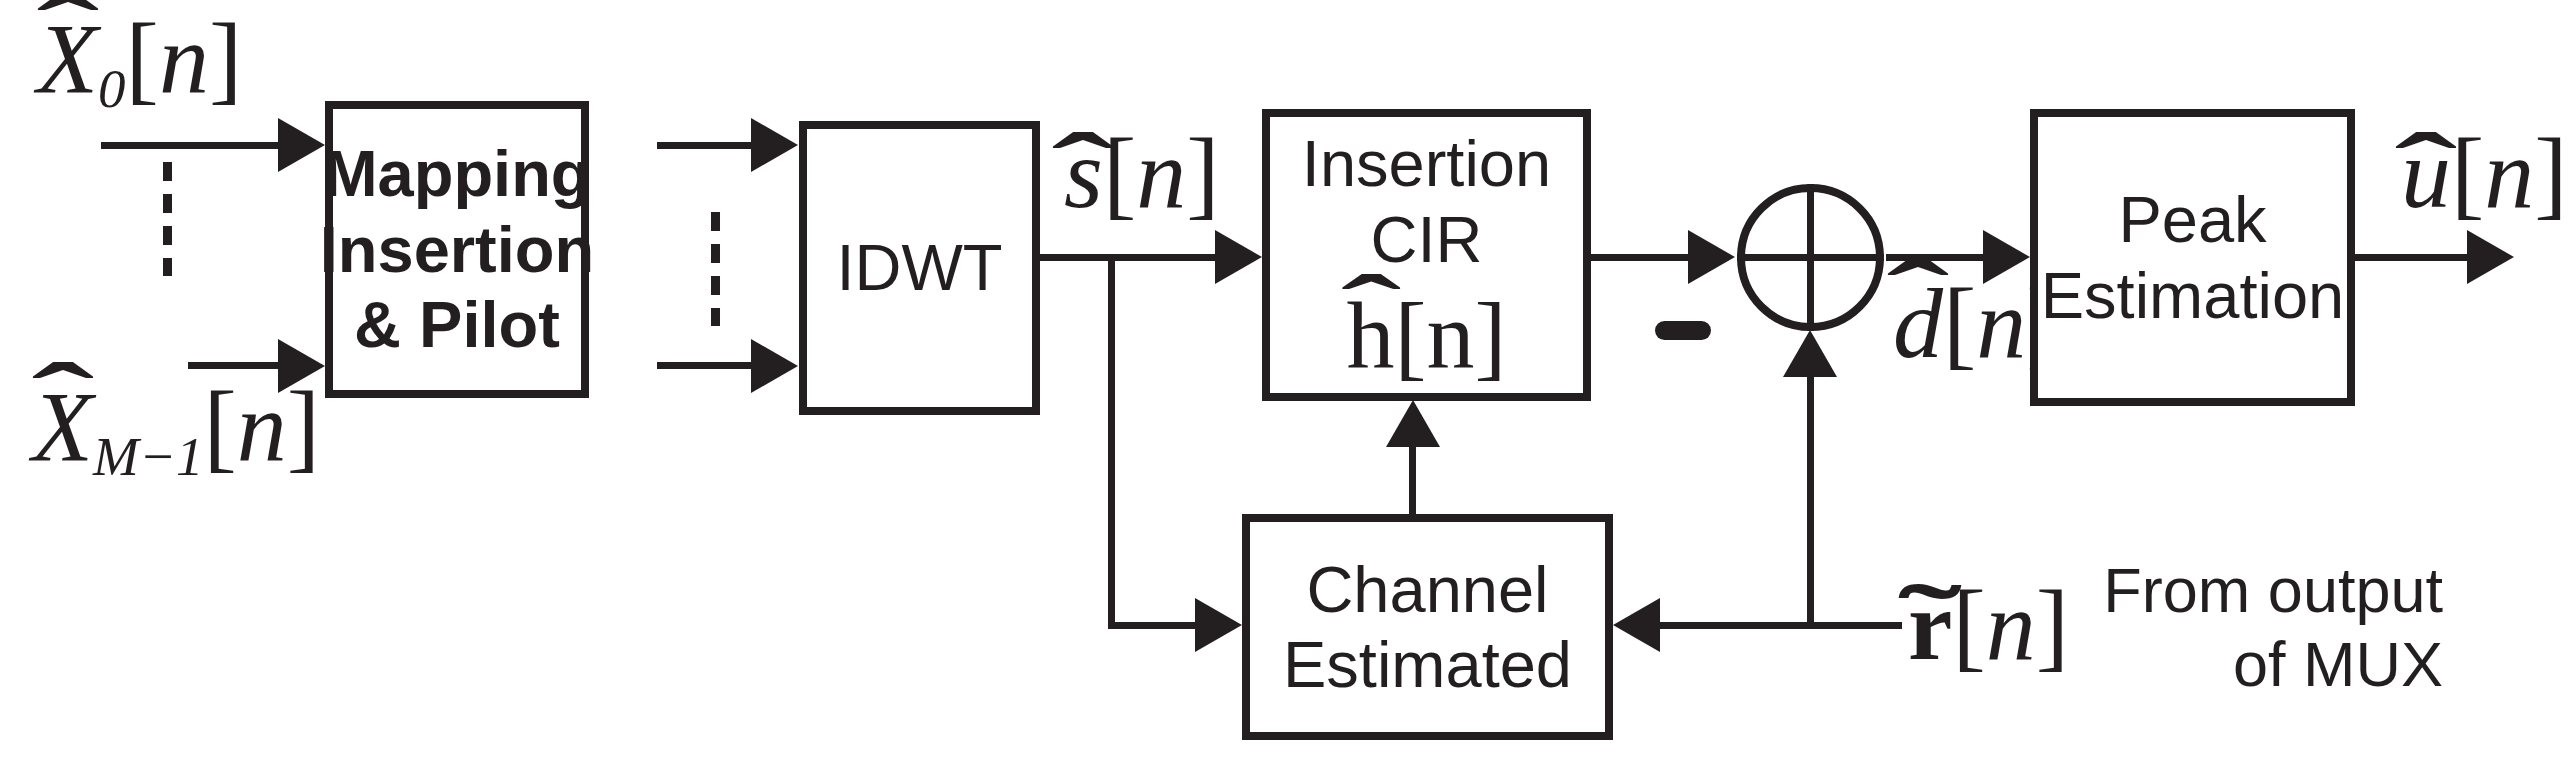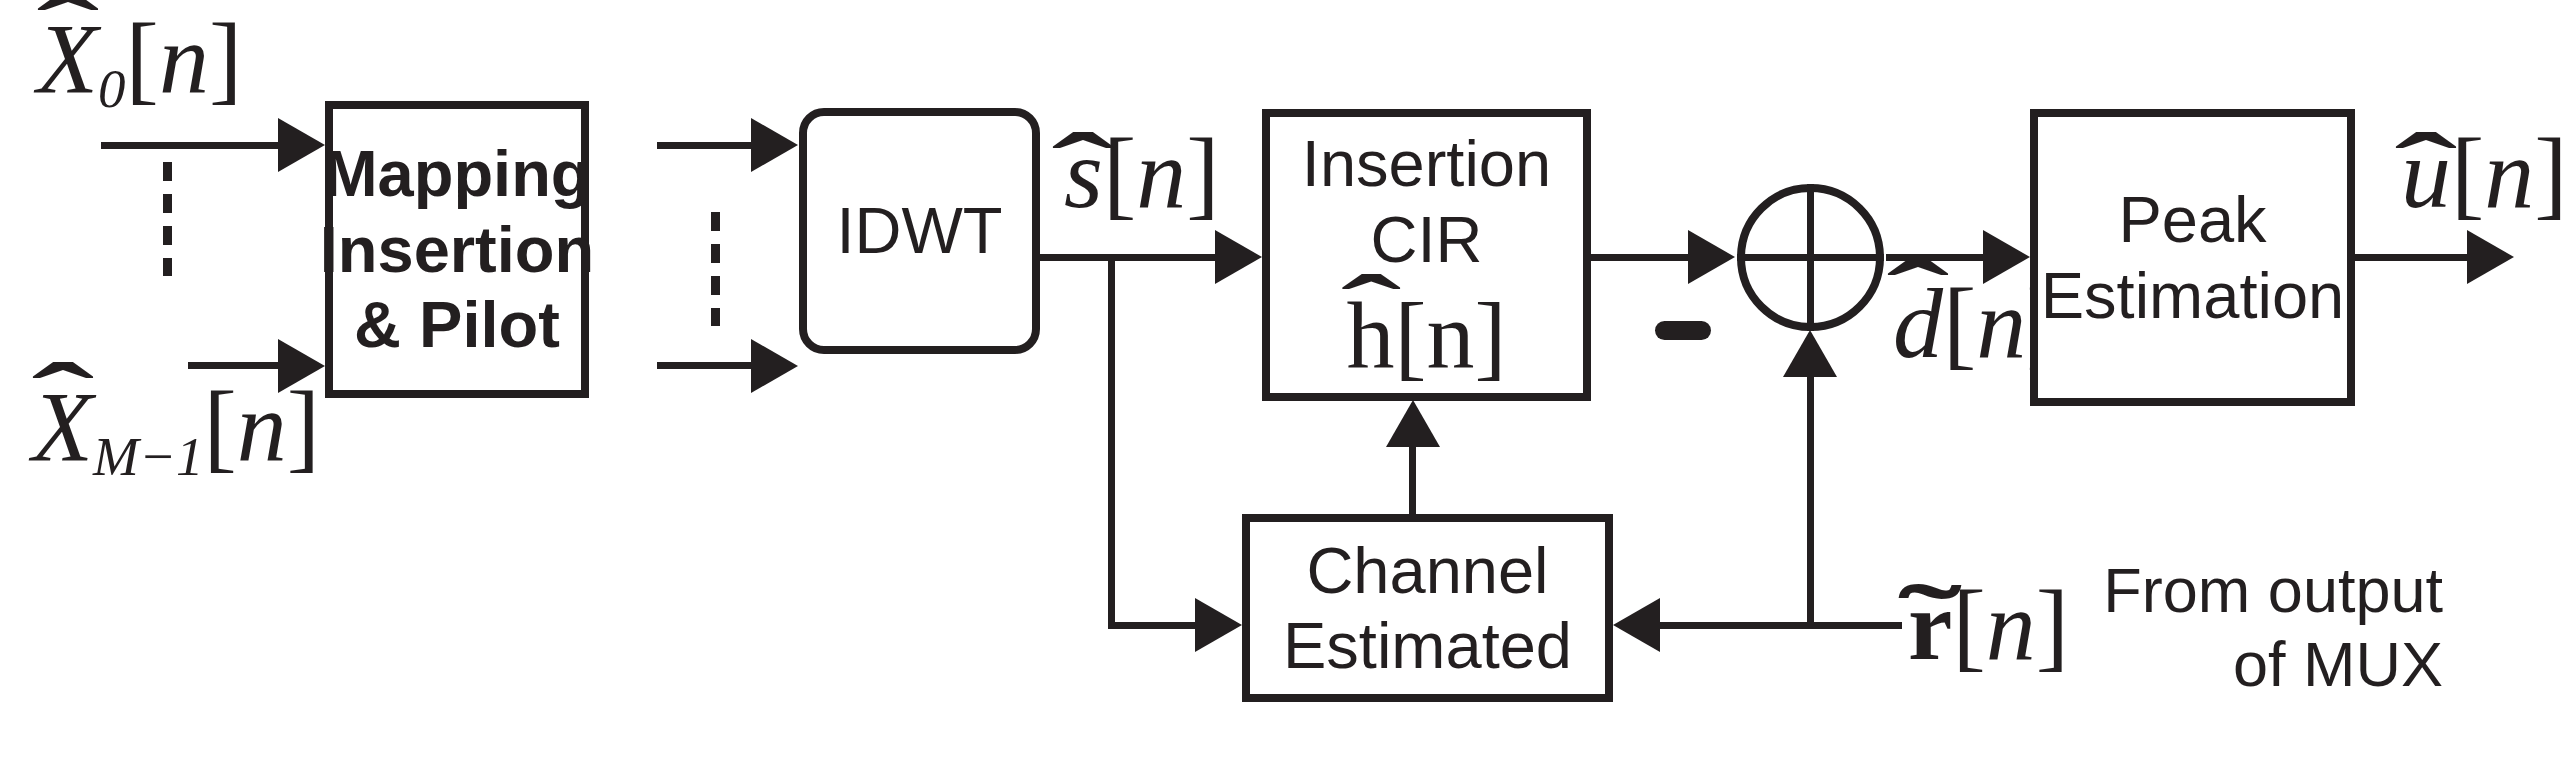--- a/index.html
+++ b/index.html
@@ -86,21 +86,21 @@
   </div>
 
   <div class="hline" style="left:657px;top:142px;width:97px;"></div>
   <div class="ah right" style="left:751px;top:118px;"></div>
 
   <div class="hline" style="left:657px;top:362px;width:97px;"></div>
   <div class="ah right" style="left:751px;top:339px;"></div>
 
   <div class="vdots" style="left:711px;top:212px;height:114px;"></div>
 
-  <div class="blk" style="left:799px;top:108px;width:241px;height:246px;border-radius:25px;">
+  <div class="blk" style="left:799px;top:121px;width:241px;height:294px;">
     <div>IDWT</div>
   </div>
 
   <span class="math" style="left:1064px;top:124px;">
     <span class="mhat"><span class="mi">s</span><span class="hat low">ˆ</span></span><span class="mb">[</span><span class="mi">n</span><span class="mb">]</span>
   </span>
 
   <div class="hline" style="left:1039px;top:254px;width:180px;"></div>
   <div class="ah right" style="left:1215px;top:230px;"></div>
 
@@ -139,21 +139,21 @@
     <div>Estimation</div>
   </div>
 
   <div class="hline" style="left:2355px;top:254px;width:116px;"></div>
   <div class="ah right" style="left:2467px;top:230px;"></div>
 
   <span class="math" style="left:2401px;top:124px;">
     <span class="mhat"><span class="mi">u</span><span class="hat low">ˆ</span></span><span class="mb">[</span><span class="mi">n</span><span class="mb">]</span>
   </span>
 
-  <div class="blk" style="left:1242px;top:514px;width:371px;height:188px;">
+  <div class="blk" style="left:1242px;top:514px;width:371px;height:226px;">
     <div>Channel</div>
     <div>Estimated</div>
   </div>
 
   <div class="vline" style="left:1409px;top:442px;height:72px;"></div>
   <div class="ah up" style="left:1386px;top:400px;"></div>
 
   <div class="hline" style="left:1655px;top:622px;width:247px;"></div>
   <div class="ah left" style="left:1613px;top:598px;"></div>
 

